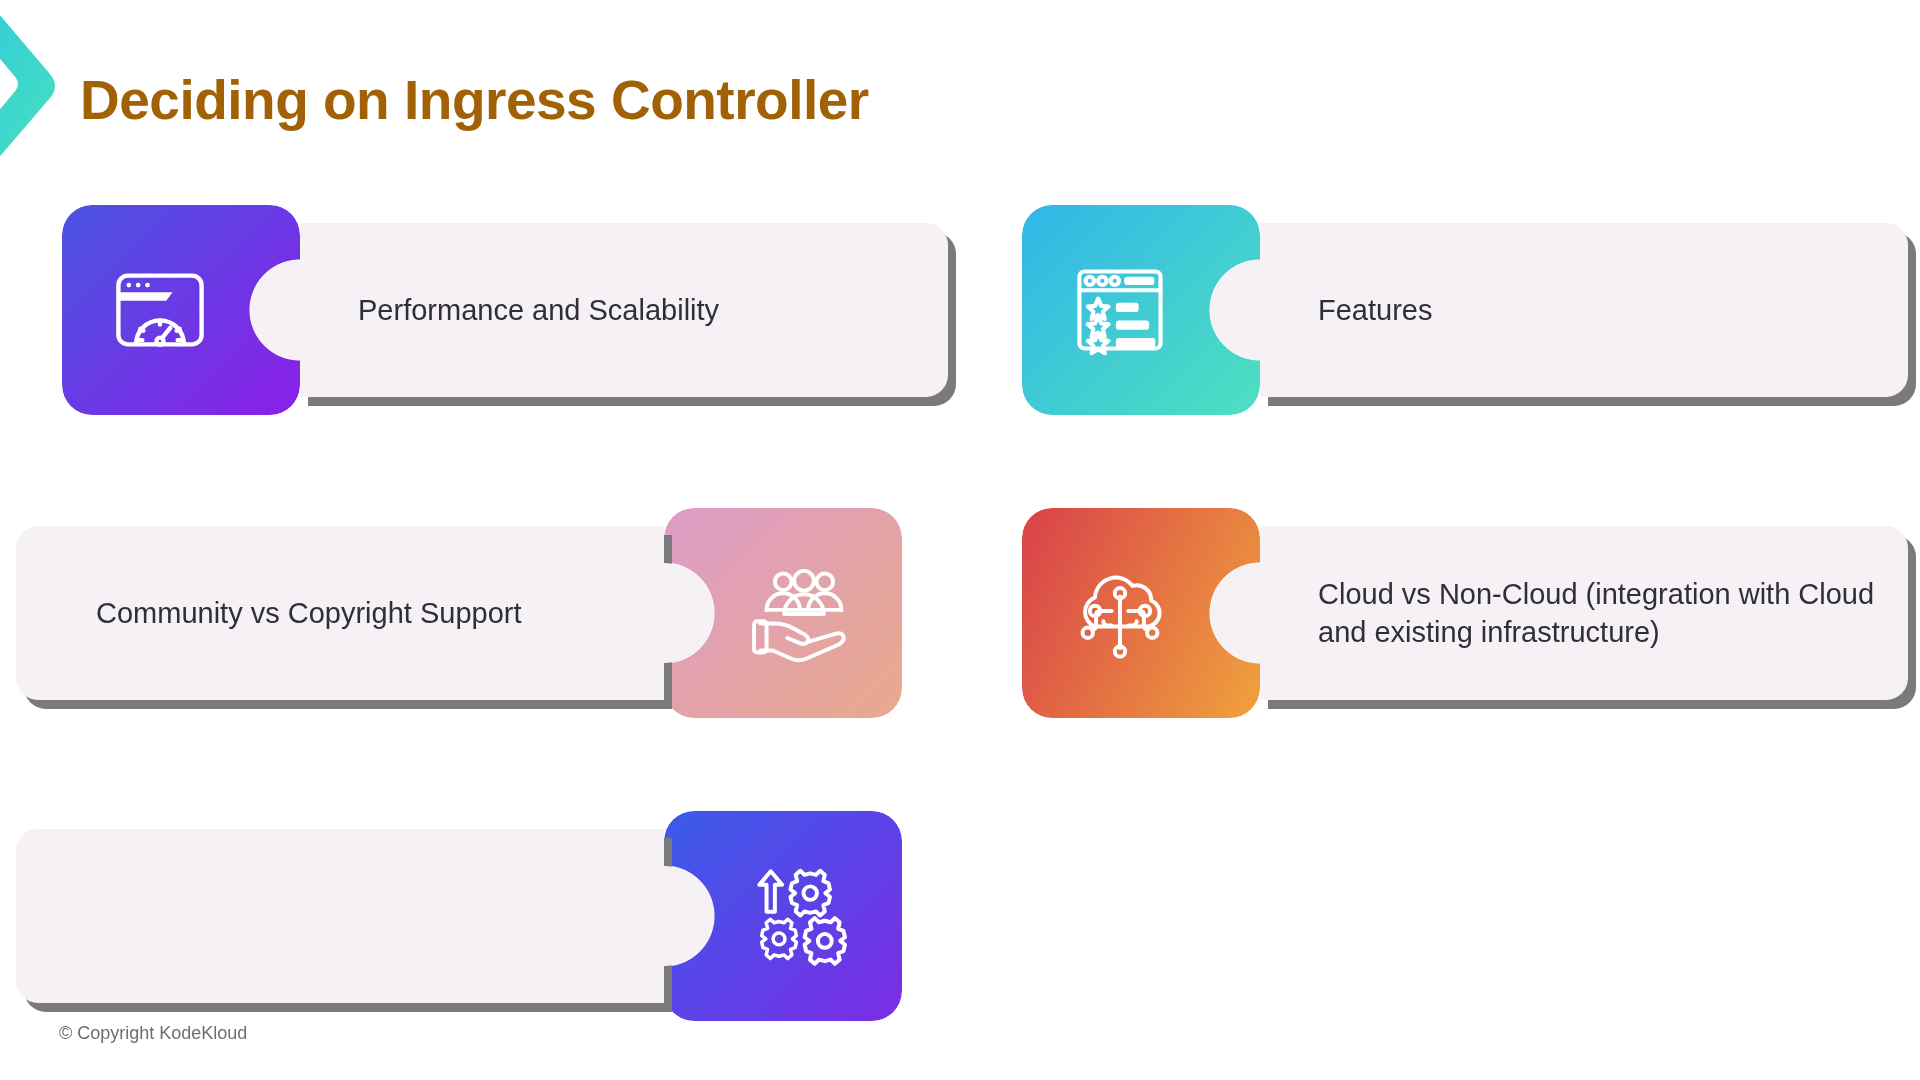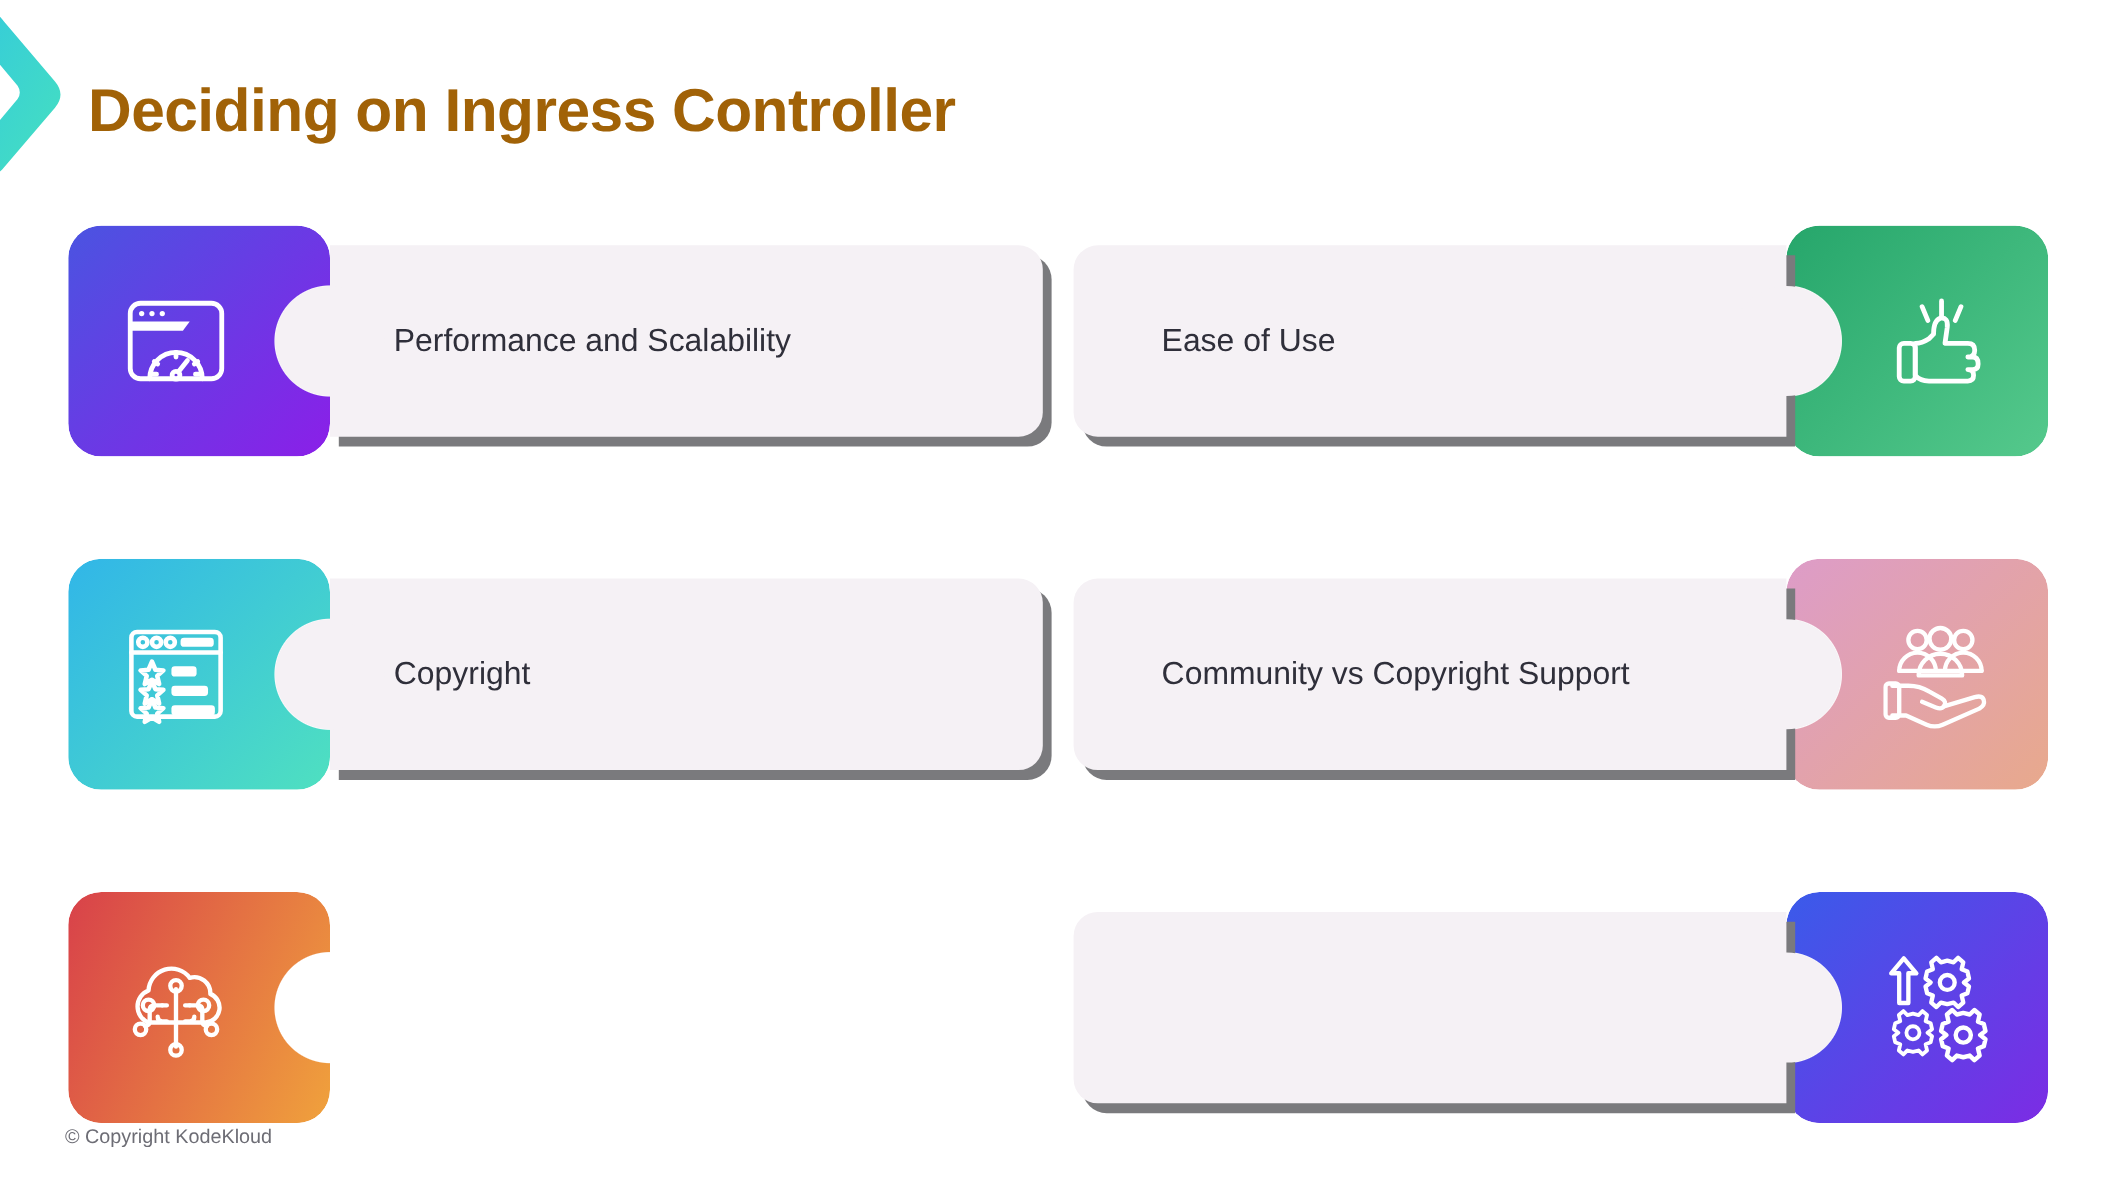--- a/index.html
+++ b/index.html
@@ -204,39 +204,20 @@
       </div>
       <div class="panel-wrap">
         <div class="panel-shadow"></div>
         <div class="panel">
           <div class="panel-knob"></div>
           <div class="panel-label">Performance and Scalability</div>
         </div>
       </div>
     </div>
 
-    <div class="card right">
-      <div class="tile">
-        <div class="tile-shape" style="background:linear-gradient(135deg,#26a66b 0%,#55c98c 100%);"></div>
-        <svg class="tile-icon" viewBox="0 0 100 100" aria-hidden="true">
-          <g fill="none" stroke="#ffffff" stroke-width="4.2" stroke-linecap="round" stroke-linejoin="round">
-            <path d="M34 20 L39 32 M51 15 L51 29 M68 20 L63 32"></path>
-            <path d="M44 44 Q44 32 50 30 Q57 29 56 38 L54 52 L74 52 Q80 52 80 58 Q80 64 74 64 L78 64 Q83 64 83 70 Q83 75 78 75 L74 75 Q79 75 79 80 Q79 85 74 85 L40 85 Q32 85 28 80 L28 52 Q34 52 40 48 Z"></path>
-            <rect x="14" y="52" width="14" height="33" rx="4"></rect>
-          </g>
-        </svg>
-      </div>
-      <div class="panel-wrap">
-        <div class="panel-shadow"></div>
-        <div class="panel">
-          <div class="panel-knob"></div>
-          <div class="panel-label">Ease of Use</div>
-        </div>
-      </div>
-    </div>
 
     <div class="card left">
       <div class="tile">
         <div class="tile-shape" style="background:linear-gradient(135deg,#31b6e8 0%,#4fe0c0 100%);"></div>
         <svg class="tile-icon" viewBox="0 0 100 100" aria-hidden="true">
           <g fill="none" stroke="#ffffff" stroke-width="4" stroke-linecap="round" stroke-linejoin="round">
             <rect x="11" y="13" width="78" height="74" rx="5"></rect>
             <line x1="11" y1="31" x2="89" y2="31"></line>
             <circle cx="21" cy="22" r="4"></circle>
             <circle cx="33" cy="22" r="4"></circle>
@@ -248,21 +229,21 @@
             <rect x="46" y="43" width="22" height="9" rx="3" fill="#ffffff" stroke="none"></rect>
             <rect x="46" y="60" width="32" height="9" rx="3" fill="#ffffff" stroke="none"></rect>
             <rect x="46" y="77" width="38" height="9" rx="3" fill="#ffffff" stroke="none"></rect>
           </g>
         </svg>
       </div>
       <div class="panel-wrap">
         <div class="panel-shadow"></div>
         <div class="panel">
           <div class="panel-knob"></div>
-          <div class="panel-label">Copyright</div>
+          <div class="panel-label">Features</div>
         </div>
       </div>
     </div>
 
     <div class="card right">
       <div class="tile">
         <div class="tile-shape" style="background:linear-gradient(135deg,#dd9cc8 0%,#e8a98c 100%);"></div>
         <svg class="tile-icon" viewBox="0 0 100 100" aria-hidden="true">
           <g fill="none" stroke="#ffffff" stroke-width="3.8" stroke-linecap="round" stroke-linejoin="round">
             <circle cx="30" cy="20" r="8"></circle>
@@ -299,20 +280,27 @@
             <path d="M38 48 L31 48 Q27 48 27 52 L27 62 Q27 66 23 66"></path>
             <path d="M62 48 L69 48 Q73 48 73 52 L73 62 Q73 66 77 66"></path>
             <circle cx="26" cy="48" r="5"></circle>
             <circle cx="74" cy="48" r="5"></circle>
             <circle cx="19" cy="69" r="5"></circle>
             <circle cx="81" cy="69" r="5"></circle>
             <path d="M38 48 L42 48 M62 48 L58 48"></path>
             <path d="M42 62 L38 62 Q34 62 34 58 M58 62 L62 62 Q66 62 66 58"></path>
           </g>
         </svg>
+      </div>
+      <div class="panel-wrap">
+        <div class="panel-shadow"></div>
+        <div class="panel">
+          <div class="panel-knob"></div>
+          <div class="panel-label">Cloud vs Non-Cloud (integration with Cloud and existing infrastructure)</div>
+        </div>
       </div>
     </div>
 
     <div class="card right">
       <div class="tile">
         <div class="tile-shape" style="background:linear-gradient(135deg,#3a5bea 0%,#7c2ce4 100%);"></div>
         <svg class="tile-icon" viewBox="0 0 100 100" aria-hidden="true">
           <g fill="none" stroke="#ffffff" stroke-width="3.8" stroke-linecap="round" stroke-linejoin="round">
             <path d="M14 46 L14 20 L7 20 L18 7 L29 20 L22 20 L22 46 Z"></path>
             <g transform="translate(56,28)">

